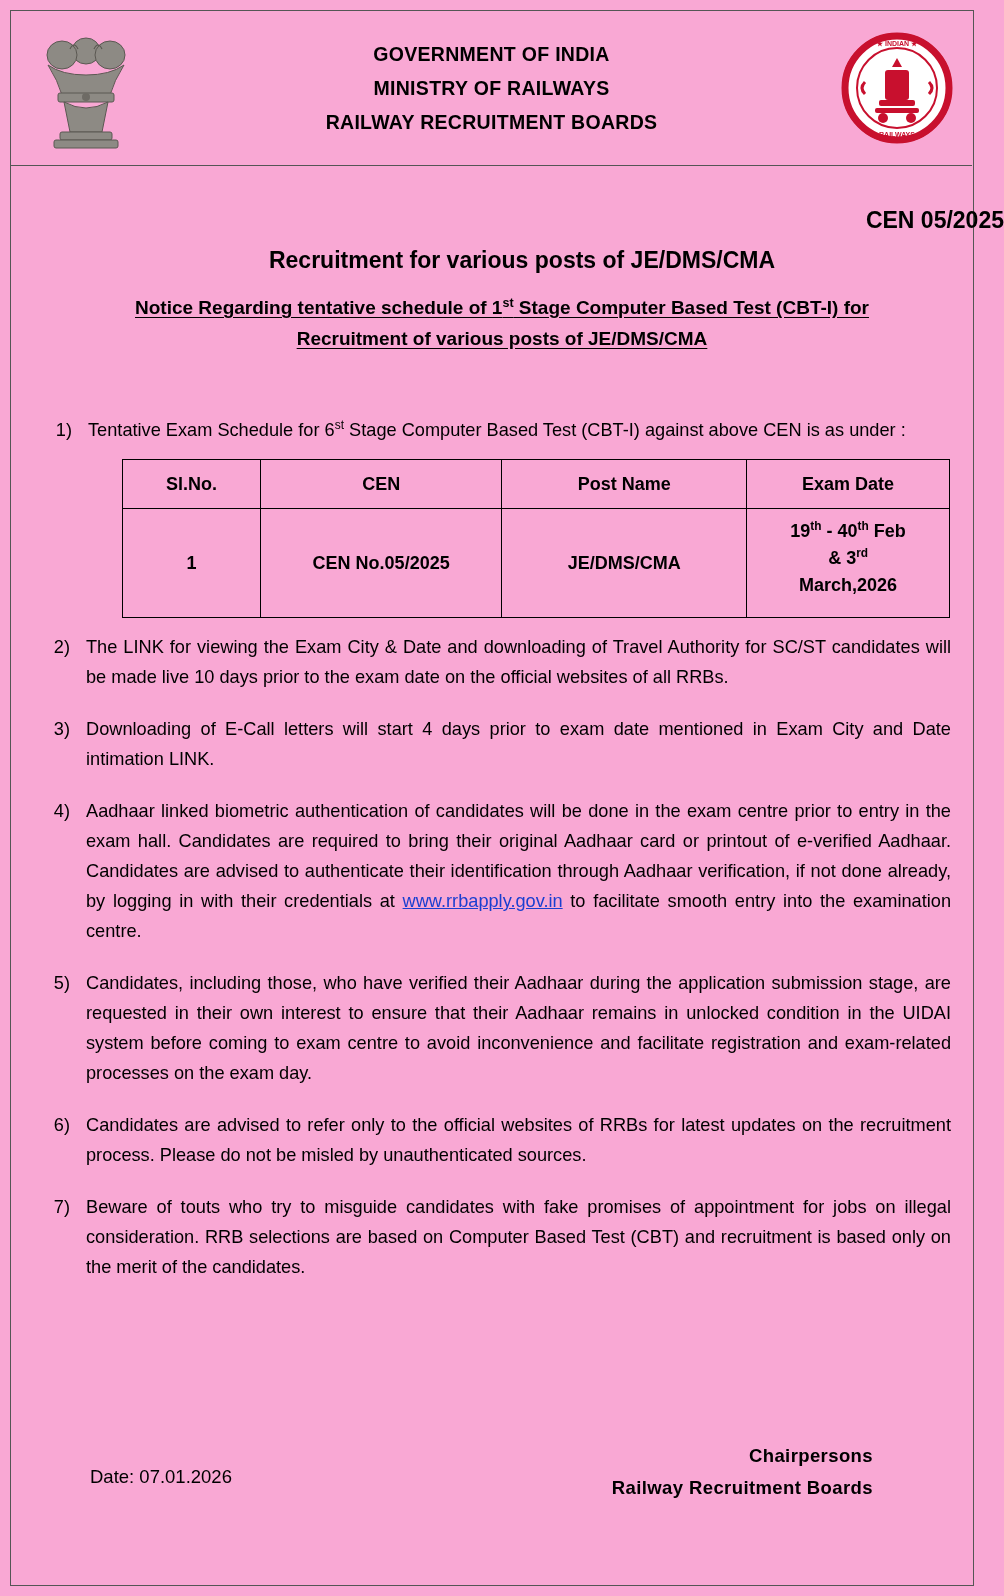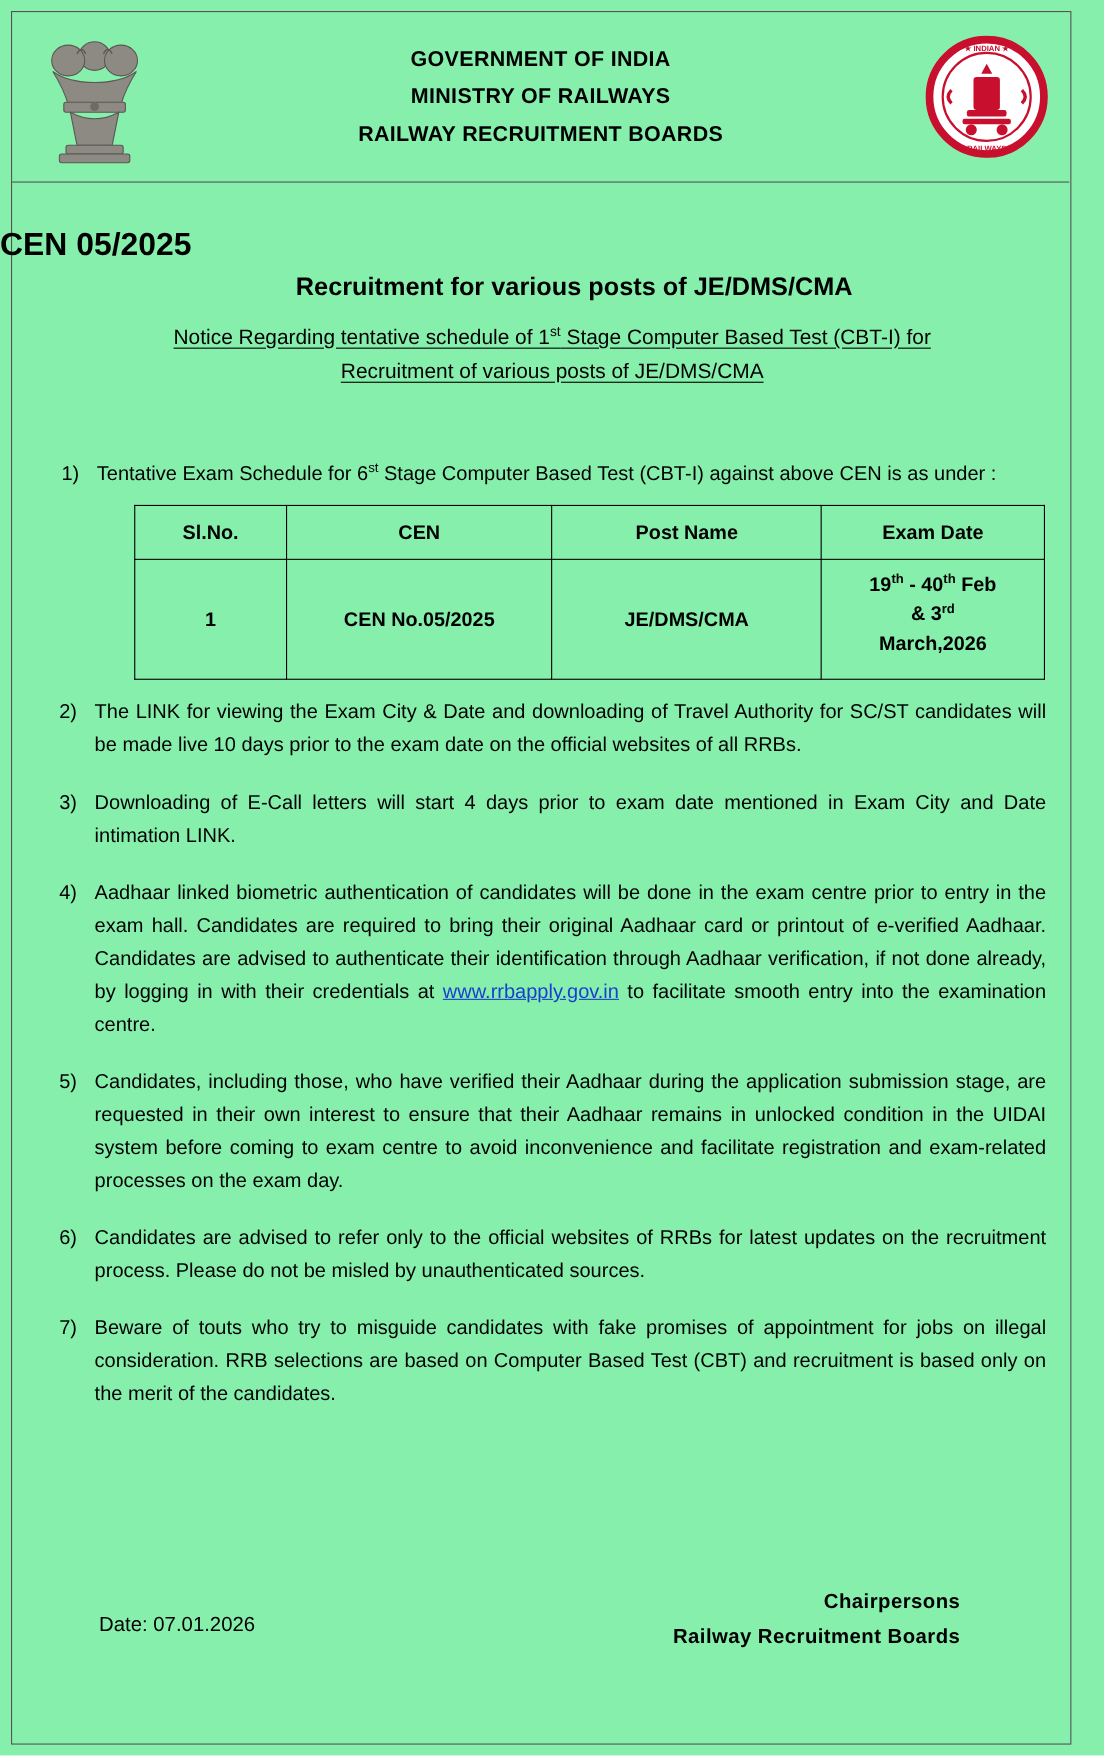--- a/index.html
+++ b/index.html
@@ -9,21 +9,21 @@
   }
   body {
     font-family: "Liberation Sans", sans-serif;
     color: #000000;
   }
   .page {
     position: relative;
     width: 1004px;
     height: 1596px;
     margin: 0 auto;
-    background: #86efac;
+    background: #f9a8d4;
     box-sizing: border-box;
     overflow: hidden;
   }
   .doc-border {
     position: absolute;
     left: 10px;
     top: 10px;
     width: 964px;
     height: 1576px;
     border: 1.5px solid #555;
@@ -62,41 +62,41 @@
     justify-content: center;
     align-items: center;
   }
 
   
   .cen-title {
     position: absolute;
     top: 207px;
     left: 0;
     width: 100%;
-    text-align: left;
-    font-weight: bold;
-    font-size: 29px;
+    text-align: right;
+    font-weight: bold;
+    font-size: 23px;
   }
   .cen-sub {
     position: absolute;
     top: 247px;
     left: 0;
     width: 100%;
     text-align: center;
     font-weight: bold;
     font-size: 23px;
     margin-left: 20px;
   }
   .notice {
     position: absolute;
     top: 292px;
     left: 40px;
     width: 924px;
     text-align: center;
-    font-weight: normal;
+    font-weight: bold;
     font-size: 19px;
     line-height: 31px;
   }
   .notice span.u {
     text-decoration: underline;
     text-underline-offset: 3px;
   }
 
   
   .body {

